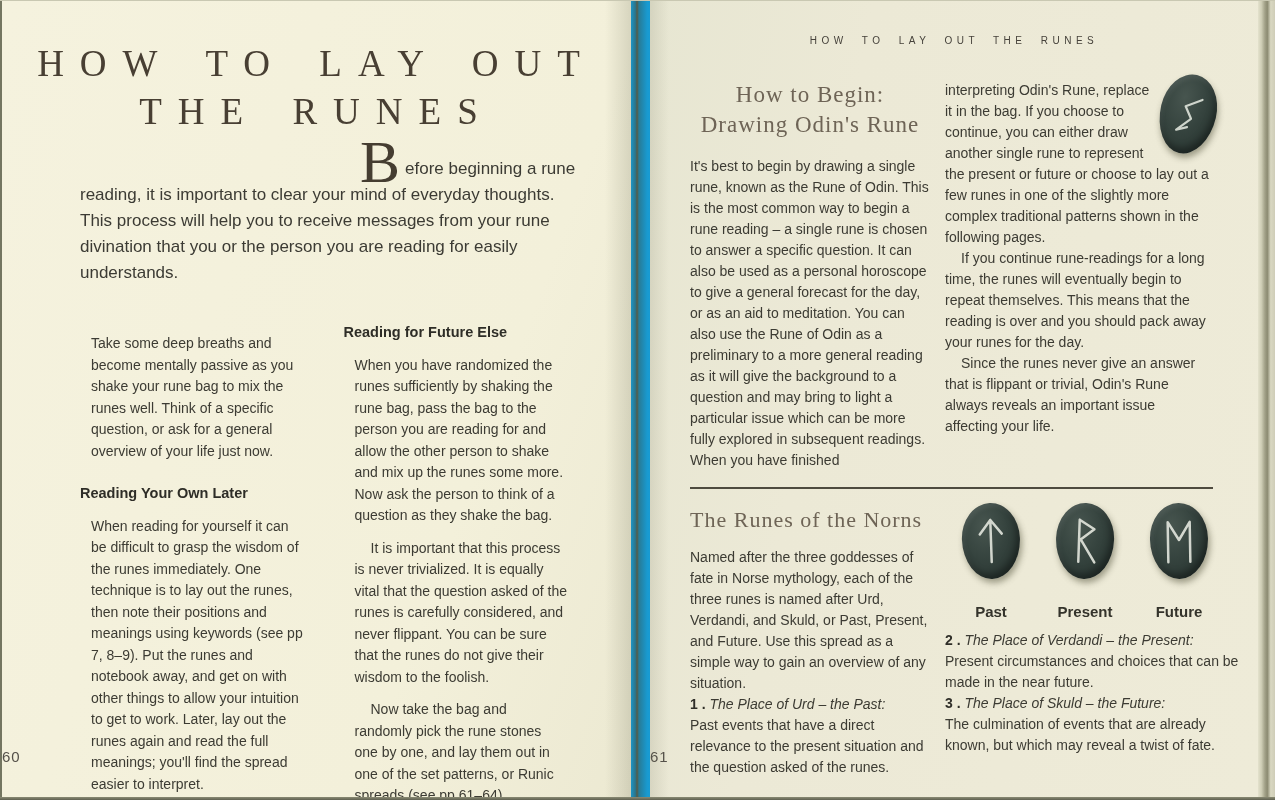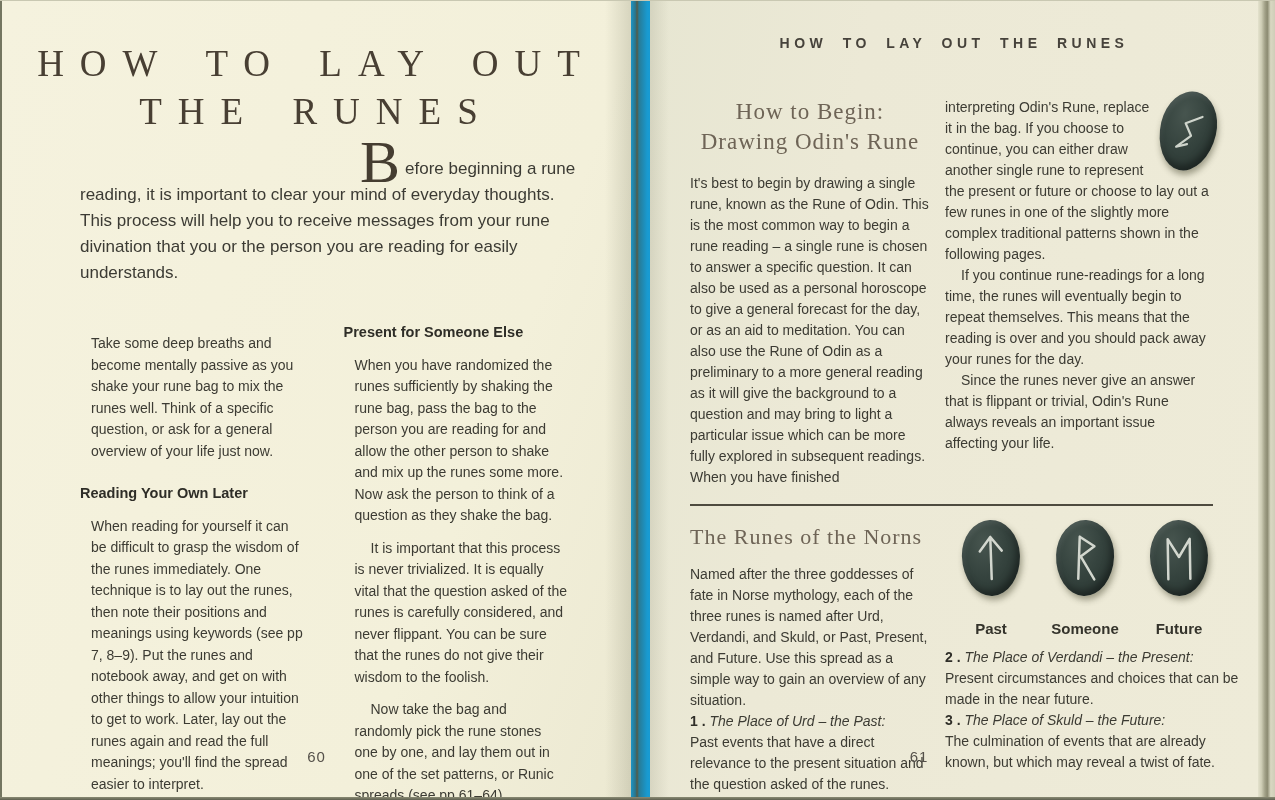--- a/index.html
+++ b/index.html
@@ -36,31 +36,31 @@
     font-family:"Liberation Serif", serif; font-size:60px; line-height:0;
     vertical-align:-8px; margin-right:5px; color:#453d31; font-weight:400;
   }
   .cols{display:flex; gap:28px; margin:36px 52px 0 78px;}
   .col{flex:1; min-width:0;}
   .col p{margin:11px; font-size:14px; line-height:21.5px;}
   .col h3{margin:21px 0 0 0; font-size:14.5px; line-height:21.5px; color:#2e2d27;}
   .col h3.first{margin-top:0;}
   p.indent{text-indent:16px;}
   .pagenum{
-    position:absolute; bottom:32px; left:0; right:0; text-align:center;
+    position:absolute; bottom:32px; left:0; right:0; text-align:left;
     font-size:15px; letter-spacing:1px; color:#55514a;
   }
   #right-pagenum{right:70px;}
   
   #running-header{
-    margin-top:35px; text-align:center; font-size:14px; font-weight:bold;
+    margin-top:35px; text-align:center; font-size:10px; font-weight:normal;
     letter-spacing:4.5px; word-spacing:7px; color:#46423b;
   }
   .rp-grid{display:grid; column-gap:15px; margin-left:40px;}
-  #section1{grid-template-columns:240px 265px; margin-top:46px;}
+  #section1{grid-template-columns:240px 265px; margin-top:34px;}
   #section2{grid-template-columns:240px 308px; margin-top:2px;}
   .rp-grid p{margin:0; font-size:14px; line-height:21px;}
   .section-heading{
     font-family:"Liberation Serif", serif; font-weight:400;
     text-align:center; font-size:23px; line-height:30px; color:#6e6456;
     margin:0 0 16px 0; letter-spacing:1px;
   }
   #norns-heading{text-align:left; margin:6px 0 12px 0; font-size:22px;}
   #divider{height:2px; background:#4e4b3f; margin:16px 45px 10px 40px;}
   
@@ -101,21 +101,21 @@
 
     <div id="intro"><span class="dropcap">B</span><span>efore beginning a rune reading, it is important to clear your mind of everyday thoughts. This process will help you to receive messages from your rune divination that you or the person you are reading for easily understands.</span></div>
 
     <div class="cols">
       <div class="col">
         <p>Take some deep breaths and become mentally passive as you shake your rune bag to mix the runes well. Think of a specific question, or ask for a general overview of your life just now.</p>
         <h3>Reading Your Own Later</h3>
         <p>When reading for yourself it can be difficult to grasp the wisdom of the runes immediately. One technique is to lay out the runes, then note their positions and meanings using keywords (see pp 7, 8–9). Put the runes and notebook away, and get on with other things to allow your intuition to get to work. Later, lay out the runes again and read the full meanings; you'll find the spread easier to interpret.</p>
       </div>
       <div class="col">
-        <h3 class="first">Present for Someone Else</h3>
+        <h3 class="first">Reading for Future Else</h3>
         <p>When you have randomized the runes sufficiently by shaking the rune bag, pass the bag to the person you are reading for and allow the other person to shake and mix up the runes some more. Now ask the person to think of a question as they shake the bag.</p>
         <p class="indent">It is important that this process is never trivialized. It is equally vital that the question asked of the runes is carefully considered, and never flippant. You can be sure that the runes do not give their wisdom to the foolish.</p>
         <p class="indent">Now take the bag and randomly pick the rune stones one by one, and lay them out in one of the set patterns, or Runic spreads (see pp 61–64).</p>
       </div>
     </div>
 
     <div class="pagenum">60</div>
   </div>
 
   <div class="page" id="right-page">
@@ -157,21 +157,21 @@
               </svg>
             </div>
             <div class="stone-label">Past</div>
           </div>
           <div class="stonewrap">
             <div class="stone">
               <svg width="40" height="54" viewBox="0 0 40 54">
                 <path d="M14 6 L14 48 M14 6 L29 15 L14 27 M16 26 L30 48" fill="none" stroke="#dfe3da" stroke-width="2.5" stroke-linecap="round" stroke-linejoin="round" opacity="0.92"></path>
               </svg>
             </div>
-            <div class="stone-label">Someone</div>
+            <div class="stone-label">Present</div>
           </div>
           <div class="stonewrap">
             <div class="stone">
               <svg width="40" height="54" viewBox="0 0 40 54">
                 <path d="M9 48 L9 8 L20 26 L31 8 L31 48" fill="none" stroke="#dfe3da" stroke-width="2.5" stroke-linecap="round" stroke-linejoin="round" opacity="0.92"></path>
               </svg>
             </div>
             <div class="stone-label">Future</div>
           </div>
         </div>

